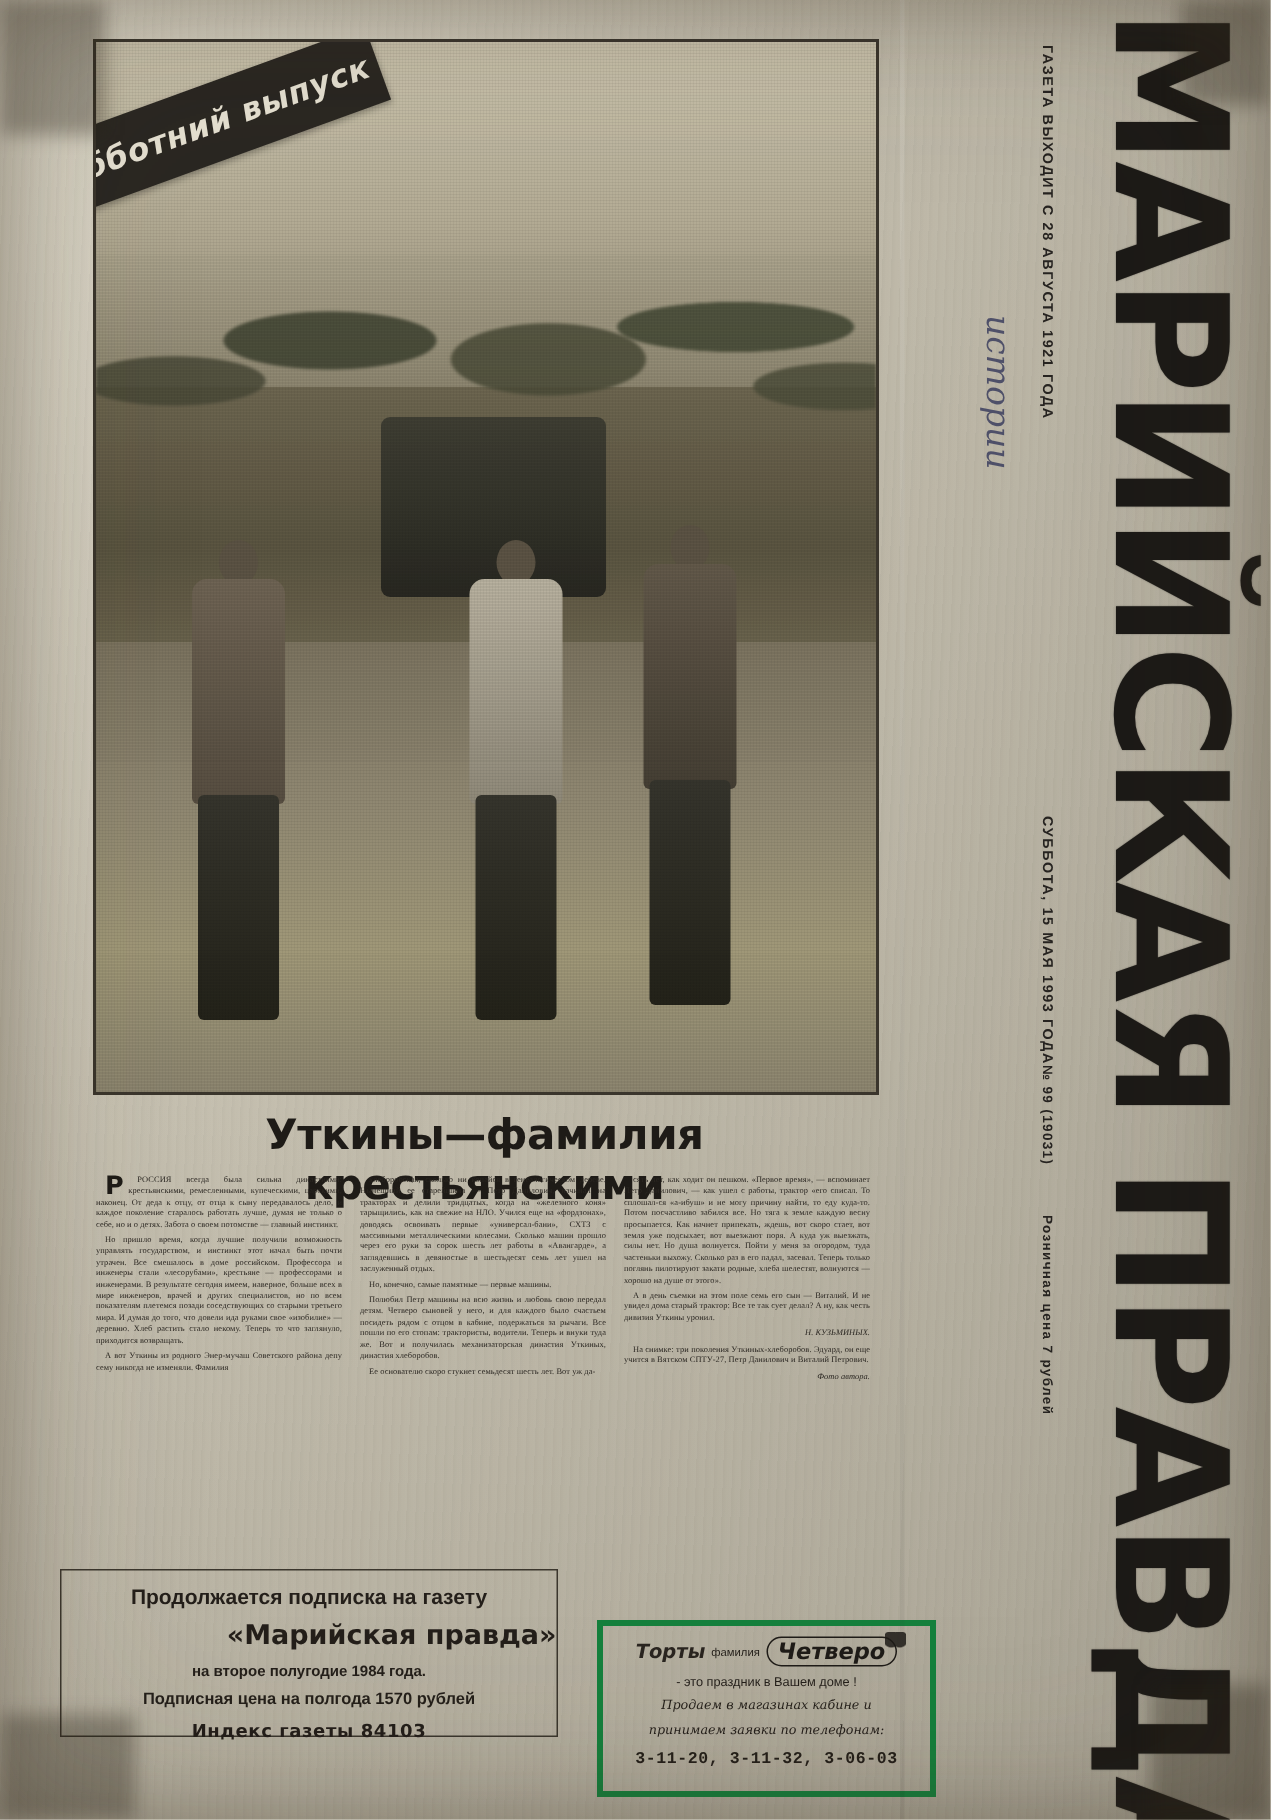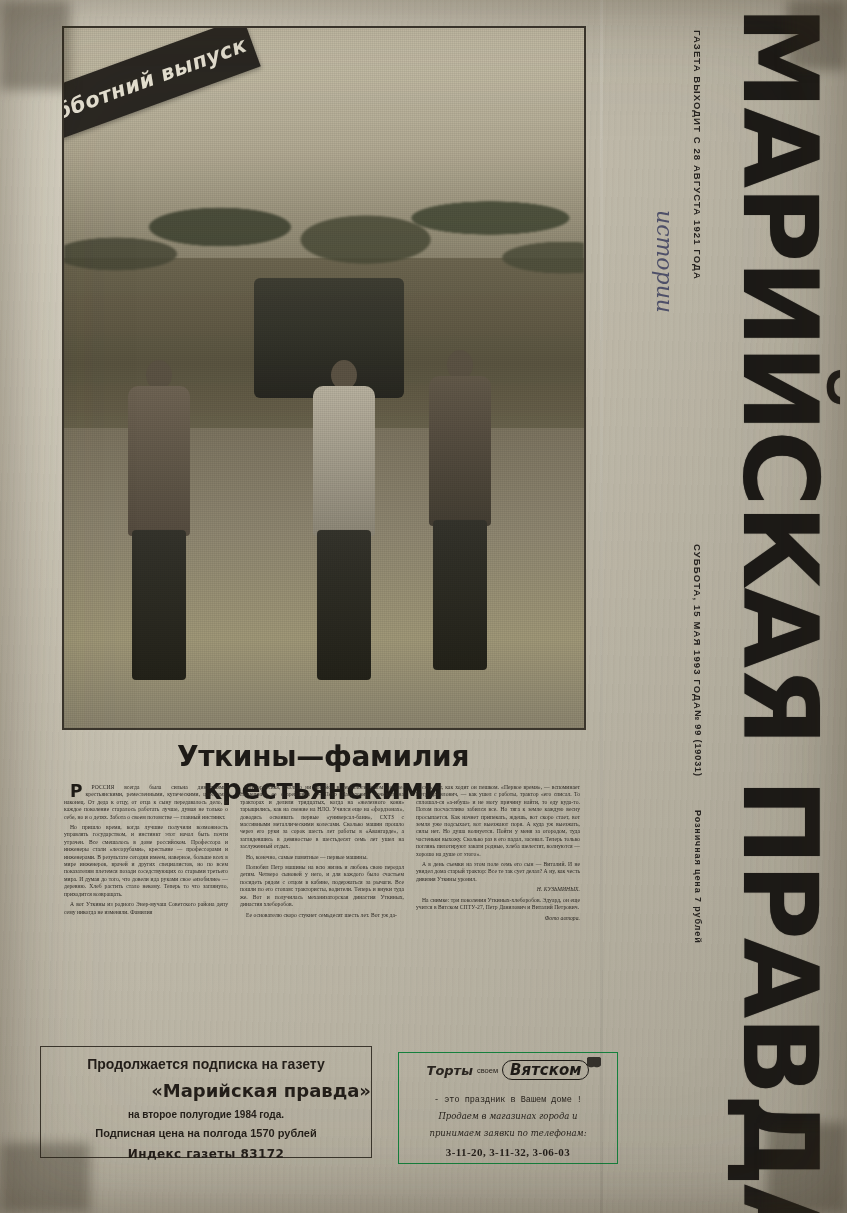--- a/index.html
+++ b/index.html
@@ -213,39 +213,39 @@
     text-align:center;
     color:#241f1a;
   }
   #subs-box .l1{font-family:"Liberation Sans",sans-serif;font-weight:bold;font-size:14px;margin-top:9px;}
   #subs-box .l2{font-family:"DejaVu Sans",sans-serif;font-weight:bold;font-size:18px;margin-top:8px;text-align:right;}
   #subs-box .l3{font-family:"Liberation Sans",sans-serif;font-weight:bold;font-size:10px;margin-top:8px;}
   #subs-box .l4{font-family:"Liberation Sans",sans-serif;font-weight:bold;font-size:11px;margin-top:7px;}
   #subs-box .l5{font-family:"DejaVu Sans",sans-serif;font-weight:bold;font-size:12px;margin-top:8px;letter-spacing:.4px;}
   #ad-box{
     position:absolute;
-    left:398px;top:1052px;
+    left:398px;top:1080px;
     width:218px;height:110px;
-    border:1px solid #15803d;
+    border:4px solid #15803d;
     text-align:center;
     color:#241f1a;
     overflow:hidden;
   }
   .ad-row1{display:flex;align-items:center;justify-content:center;gap:4px;margin-top:7px;}
   .ad-torty{font-family:"DejaVu Sans",sans-serif;font-weight:bold;font-style:italic;font-size:13px;color:#2a2520;}
   .ad-small{font-family:"Liberation Sans",sans-serif;font-size:7.5px;}
   .ad-logo{
     font-family:"DejaVu Sans",sans-serif;font-weight:bold;font-style:italic;
     font-size:15px;color:#1f1c18;
     border:1.5px solid #1f1c18;border-radius:12px;padding:0 7px;
     position:relative;
   }
-  .ad-line2{font-family:Liberation Mono, monospace;font-size:8.5px;margin-top:15px;}
+  .ad-line2{font-family:Liberation Sans, sans-serif;font-size:8.5px;margin-top:5px;}
   .ad-line3{font-family:"DejaVu Serif",serif;font-style:italic;font-size:8.5px;margin-top:6px;line-height:11px;}
-  .ad-phones{font-family:Liberation Serif, serif;font-weight:bold;font-size:11px;margin-top:7px;letter-spacing:.4px;}
+  .ad-phones{font-family:Liberation Mono, monospace;font-weight:bold;font-size:11px;margin-top:7px;letter-spacing:.4px;}
   .butterfly{
     position:absolute;right:16px;top:4px;width:14px;height:12px;
     background:
       radial-gradient(circle at 30% 40%, #1f1c18 0 5px, transparent 6px),
       radial-gradient(circle at 70% 40%, #1f1c18 0 5px, transparent 6px);
     opacity:.85;
   }
   
   .corner{position:absolute;background:rgba(40,34,24,.35);filter:blur(6px);}
   #c1{left:0;top:0;width:70px;height:90px;}
@@ -311,32 +311,32 @@
     <p>На снимке: три поколения Уткиных-хлеборобов. Эдуард, он еще учится в Вятском СПТУ-27, Петр Данилович и Виталий Петрович.</p>
     <p class="photo-credit">Фото автора.</p>
   </div>
 </div>
 
 <div id="subs-box">
   <div class="l1">Продолжается подписка на газету</div>
   <div class="l2">«Марийская правда»</div>
   <div class="l3">на второе полугодие 1984 года.</div>
   <div class="l4">Подписная цена на полгода 1570 рублей</div>
-  <div class="l5">Индекс газеты 83172</div>
+  <div class="l5">Индекс газеты 84103</div>
 </div>
 
 <div id="ad-box">
   <div class="ad-row1">
     <span class="ad-torty">Торты</span>
-    <span class="ad-small">своем</span>
-    <span class="ad-logo">Вятском</span>
+    <span class="ad-small">фамилия</span>
+    <span class="ad-logo">Четверо</span>
     <span class="butterfly"></span>
   </div>
   <div class="ad-line2">- это праздник в Вашем доме !</div>
-  <div class="ad-line3">Продаем в магазинах города и</div>
+  <div class="ad-line3">Продаем в магазинах кабине и</div>
   <div class="ad-line3">принимаем заявки по телефонам:</div>
   <div class="ad-phones">3-11-20, 3-11-32, 3-06-03</div>
 </div>
 
 <div id="masthead">
   <div class="title">МАРИЙСКАЯ ПРАВДА</div>
 </div>
 
 <div id="masthead-info">
   <div class="vline" style="transform:rotate(90deg) translate(10px,-14px);top:0;left:0;">ГАЗЕТА ВЫХОДИТ С 28 АВГУСТА 1921 ГОДА</div>

